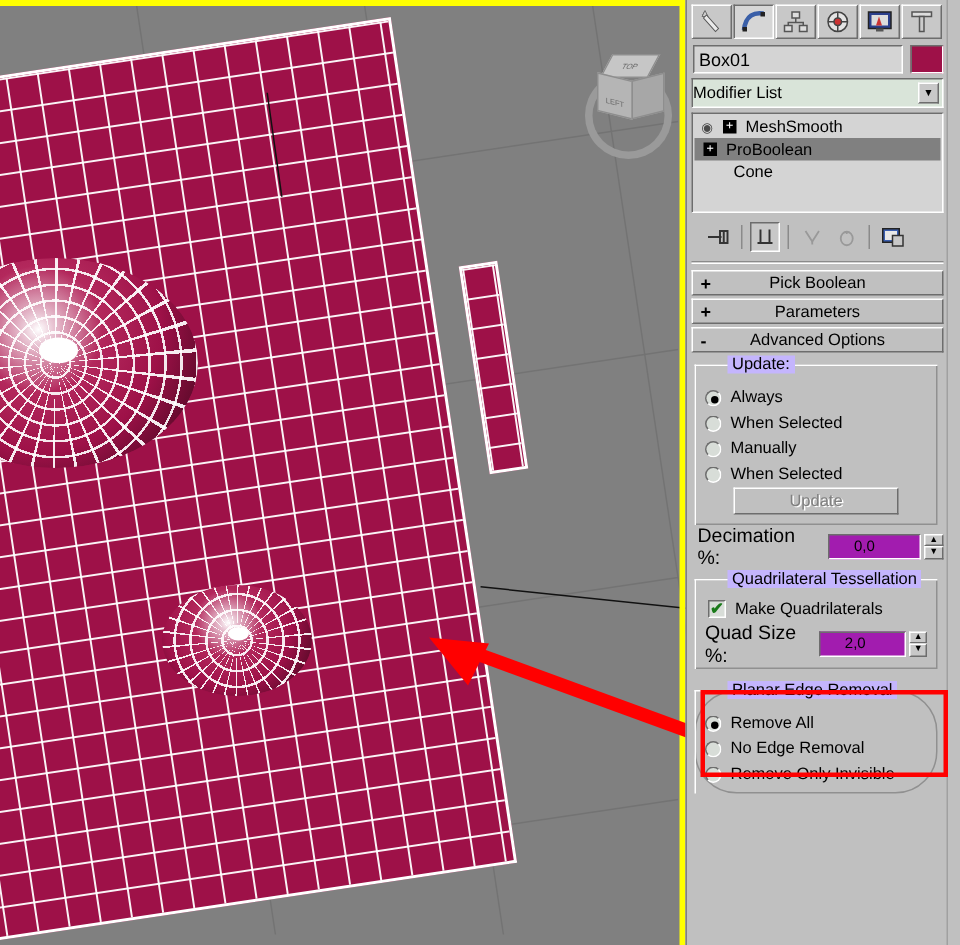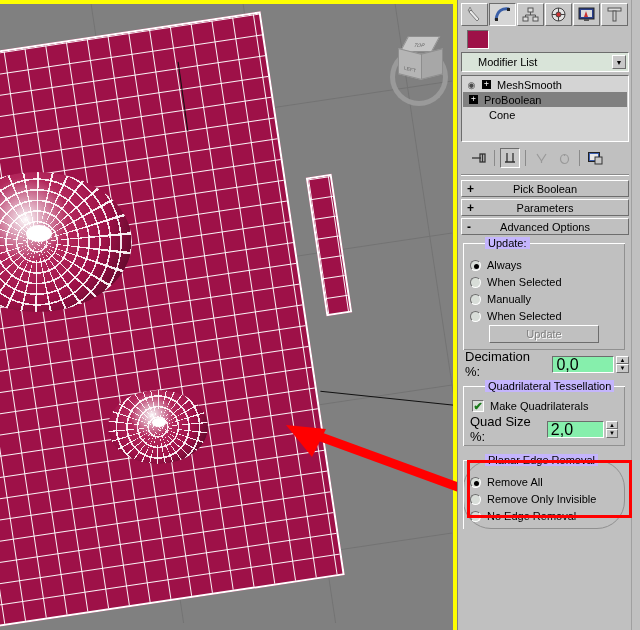--- a/index.html
+++ b/index.html
@@ -154,21 +154,21 @@
     border: 1px solid; border-color: #6d6d6d #ffffff #ffffff #6d6d6d;
   }
 
   
   .mod-list-box {
     width: 168px; height: 20px; margin-bottom: 3px;
     background: #d9e4d9;
     border: 1px solid; border-color: #6d6d6d #ffffff #ffffff #6d6d6d;
     display: flex; align-items: center; position: relative;
   }
-  .mod-list-label { padding-left: 16px; font-size: 11px; color: #000; }
+  .mod-list-label { padding-left: 0; font-size: 11px; color: #000; }
   .mod-list-arrow {
     position: absolute; right: 2px; top: 2px; width: 14px; height: 14px;
     background: #c8c8c8;
     border: 1px solid; border-color: #ffffff #6d6d6d #6d6d6d #ffffff;
     display: flex; align-items: center; justify-content: center;
     font-size: 7px; line-height: 1;
   }
 
   
   .stack-box {
@@ -254,23 +254,23 @@
     border: 1px solid; border-color: #ffffff #6d6d6d #6d6d6d #ffffff;
     display: flex; align-items: center; justify-content: center;
     font-size: 11px; color: #808080;
     text-shadow: 1px 1px 0 #ffffff;
   }
 
   
   .spin-row { display: flex; align-items: center; height: 20px; margin: 4px 0 0 4px; }
   .spin-label { font-size: 13px; color: #000; margin-right: 4px; }
   .spin-field {
-    width: 62px; height: 17px; background: #86efac;
-    border: 1px solid; border-color: #6d6d6d #ffffff #ffffff #6d6d6d;
-    font-size: 16px; color: #000; padding-left: 3px; line-height: 15px;
+    width: 62px; height: 17px; background: #a21caf;
+    border: 1px solid; border-color: #6d6d6d #ffffff #ffffff #6d6d6d;
+    font-size: 10px; color: #000; padding-left: 16px; line-height: 15px;
   }
   .spinner {
     width: 13px; height: 17px; margin-left: 2px;
     display: flex; flex-direction: column;
   }
   .spin-arrow {
     flex: 1; background: #c8c8c8;
     border: 1px solid; border-color: #ffffff #6d6d6d #6d6d6d #ffffff;
     display: flex; align-items: center; justify-content: center;
     font-size: 6px; line-height: 1; color: #000;
@@ -389,20 +389,21 @@
         </div>
         <div class="tab-btn">
           <svg width="17" height="17" viewBox="0 0 17 17">
             <rect x="2" y="2" width="13" height="3" fill="#ddd" stroke="#555"></rect>
             <rect x="7" y="5" width="3" height="10" fill="#ccc" stroke="#555"></rect>
           </svg>
         </div>
       </div>
 
       <div class="name-row">
+        <div class="name-field">Box01</div>
         <div class="color-swatch"></div>
       </div>
 
       <div class="mod-list-box">
         <span class="mod-list-label">Modifier List</span>
         <span class="mod-list-arrow">▼</span>
       </div>
 
       <div class="stack-box">
         <div class="stack-item">
@@ -519,25 +520,25 @@
       </div>
 
       <div class="group" style="margin-top:14px;border-radius:28px;">
         <span class="group-title">Planar Edge Removal</span>
         <div class="radio-row">
           <span class="radio on"></span>
           <span class="radio-label">Remove All</span>
         </div>
         <div class="radio-row">
           <span class="radio"></span>
+          <span class="radio-label">No Edge Removal</span>
+        </div>
+        <div class="radio-row">
+          <span class="radio"></span>
           <span class="radio-label">Remove Only Invisible</span>
-        </div>
-        <div class="radio-row">
-          <span class="radio"></span>
-          <span class="radio-label">No Edge Removal</span>
         </div>
       </div>
 
     </div>
   </div>
 
   <div id="red-highlight"></div>
 
 </div>
 

